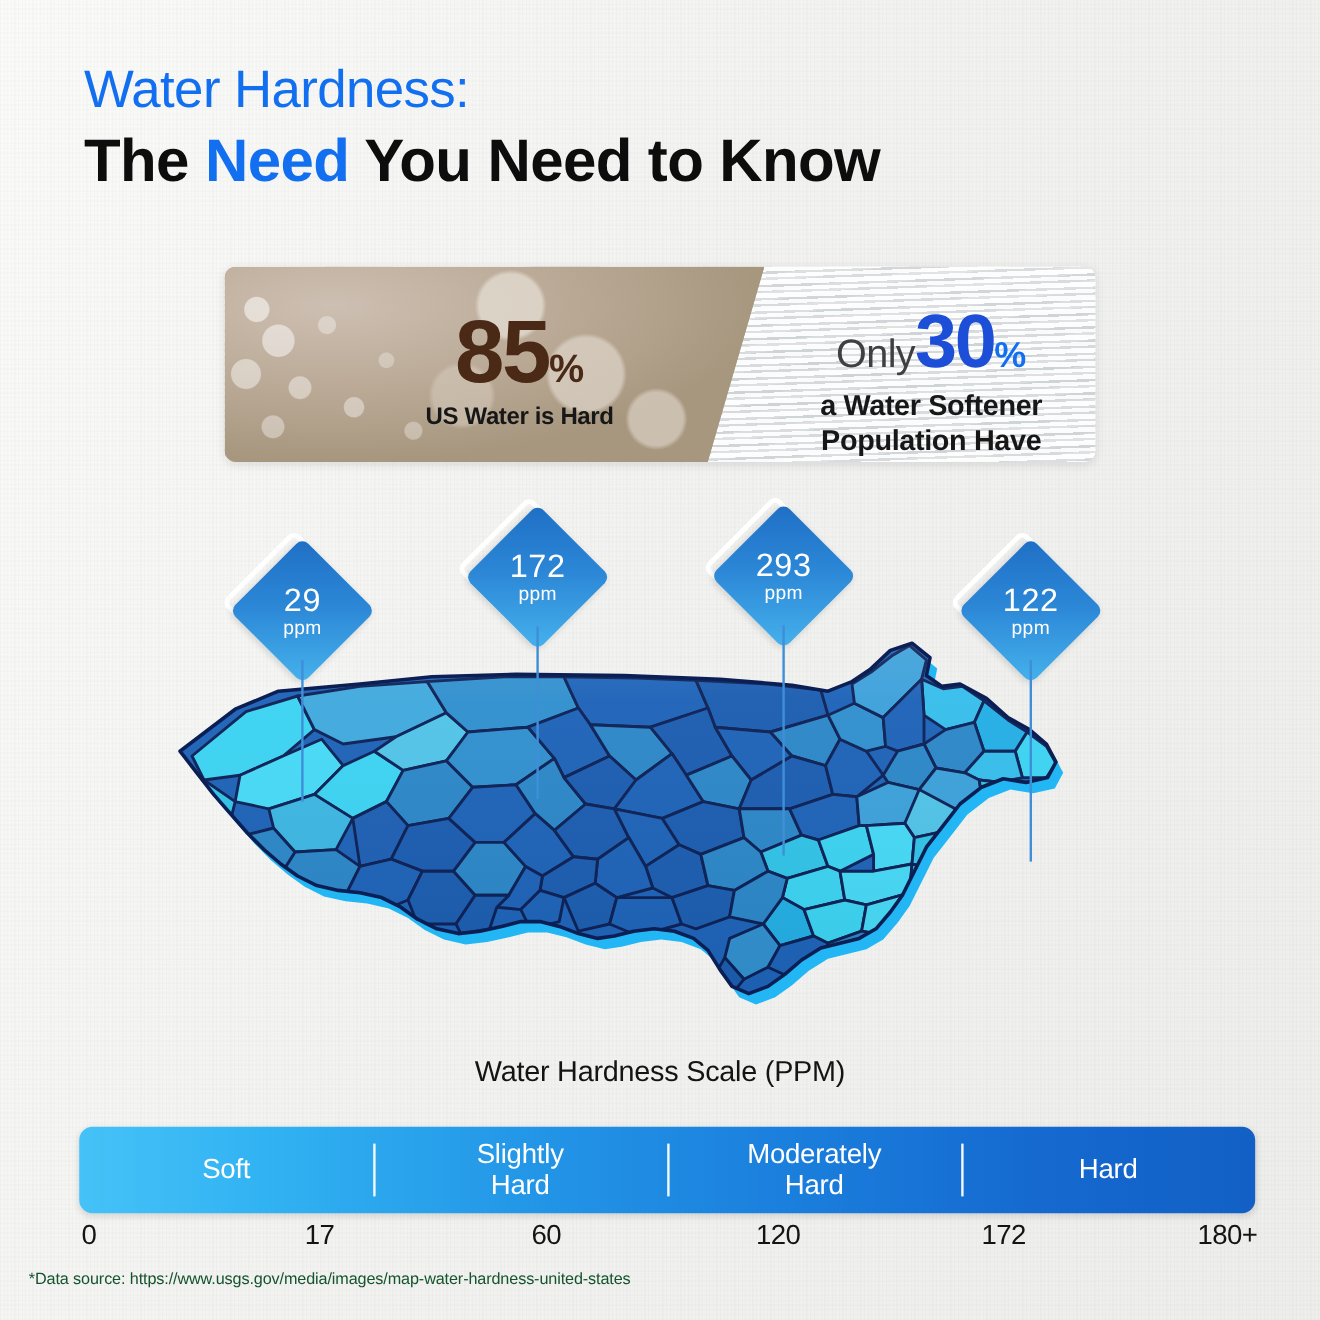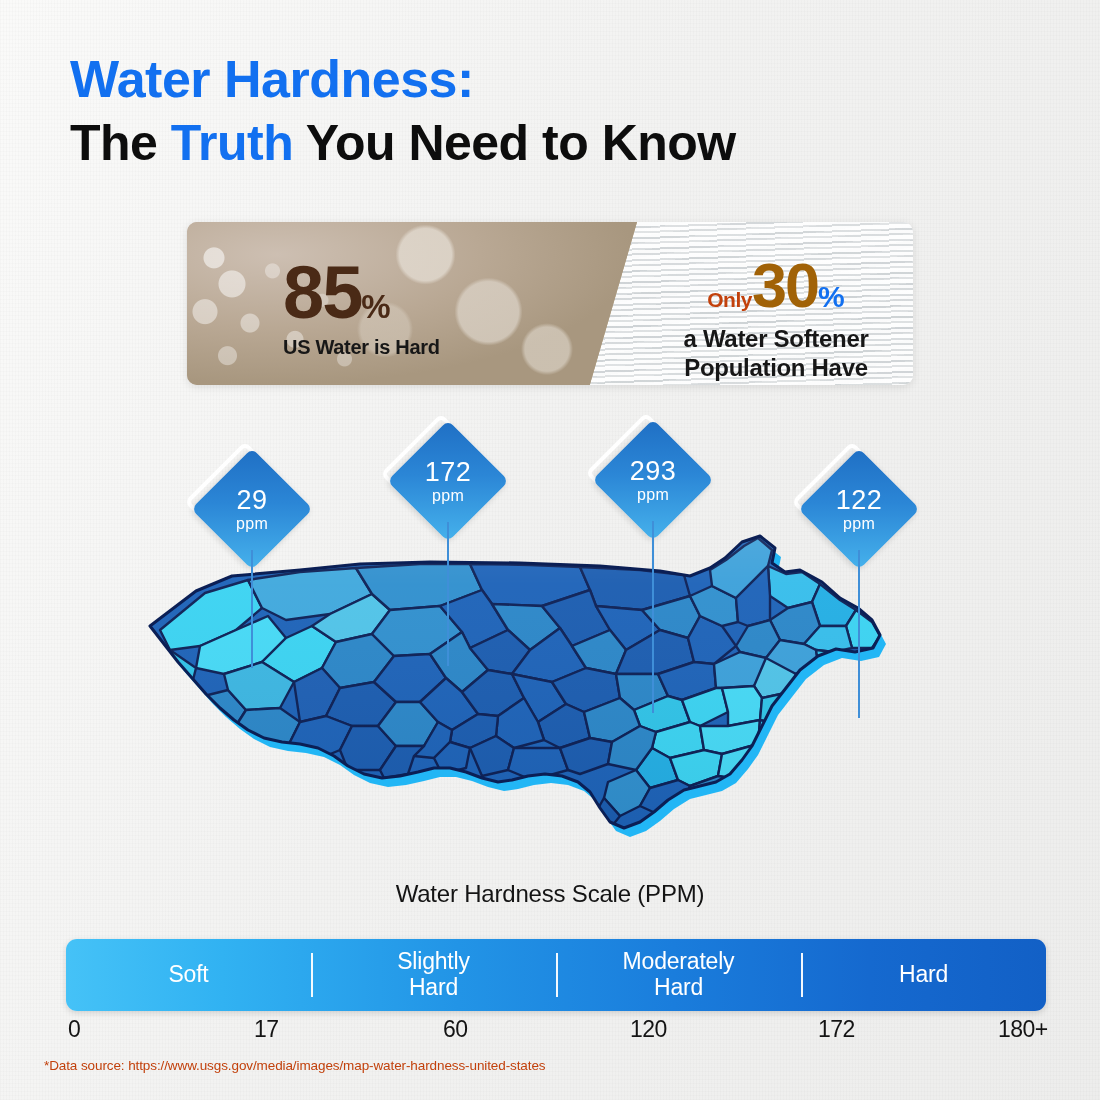--- a/index.html
+++ b/index.html
@@ -22,21 +22,21 @@
       repeating-linear-gradient(0deg,
         rgba(0,0,0,0.010) 0px, rgba(0,0,0,0.010) 1px,
         rgba(255,255,255,0.0) 1px, rgba(255,255,255,0.0) 4px),
       linear-gradient(115deg,#fafaf9 0%,#f2f2f1 45%,#ededec 100%);
     pointer-events:none;
   }
 
   
   .title-block{ position:absolute; left:70px; top:52px; }
   .title-line1{
-    font-size:52px; font-weight:bold; color:#1270f0;
+    font-size:44px; font-weight:normal; color:#1270f0;
     letter-spacing:-0.5px; line-height:1.05;
   }
   .title-line2{
     font-size:50px; font-weight:bold; color:#0d0d0d;
     letter-spacing:-0.5px; line-height:1.15; margin-top:8px;
   }
   .title-line2 .hl{ color:#1270f0; }
 
   
   .stat-banner{
@@ -72,37 +72,37 @@
       radial-gradient(circle at 35% 84%, rgba(255,255,255,0.33) 0 7px, rgba(0,0,0,0) 8px),
       radial-gradient(circle at 9% 82%, rgba(255,255,255,0.38) 0 9px, rgba(0,0,0,0) 10px),
       radial-gradient(circle at 53% 20%, rgba(229,222,212,0.75) 0 26px, rgba(0,0,0,0) 30px),
       radial-gradient(circle at 67% 55%, rgba(222,214,203,0.7) 0 30px, rgba(0,0,0,0) 34px),
       radial-gradient(circle at 80% 78%, rgba(226,219,208,0.6) 0 22px, rgba(0,0,0,0) 26px),
       radial-gradient(circle at 44% 66%, rgba(214,204,190,0.55) 0 24px, rgba(0,0,0,0) 28px),
       radial-gradient(ellipse at 20% 20%, #cdbfb2 0%, #b9a894 40%, #a8977f 70%),
       linear-gradient(105deg,#c3b4a6 0%, #b5a58f 30%, #9e8e74 60%, #a79571 85%, #b9a77f 100%);
   }
   .stat-left{
-    position:absolute; left:96px; top:36px; width:300px; text-align:left;
+    position:absolute; left:96px; top:36px; width:300px; text-align:center;
   }
   .big-85{
     font-size:74px; font-weight:bold; color:#4a2a16;
     line-height:0.95; letter-spacing:-2px;
   }
   .big-85 .pct{ font-size:33px; font-weight:bold; letter-spacing:0; }
   .stat-left-sub{
     font-size:20px; font-weight:bold; color:#171717;
     margin-top:8px; letter-spacing:-0.3px;
   }
   .stat-right{
     position:absolute; left:460px; top:32px; width:258px; text-align:center;
   }
   .only30{ line-height:1; white-space:nowrap; }
-  .only30 .only{ font-size:21px; font-weight:bold; color:#c2410c; letter-spacing:-0.5px; }
-  .only30 .num{ font-size:63px; font-weight:bold; color:#a16207; letter-spacing:-2px; }
+  .only30 .only{ font-size:33px; font-weight:normal; color:#404040; letter-spacing:-0.5px; }
+  .only30 .num{ font-size:63px; font-weight:bold; color:#1d4ed8; letter-spacing:-2px; }
   .only30 .pct{ font-size:30px; font-weight:bold; color:#1270f0; }
   .stat-right-sub{
     font-size:24px; font-weight:bold; color:#171717;
     margin-top:7px; line-height:1.22; letter-spacing:-0.3px;
   }
 
   
   .map-area{ position:absolute; left:0; top:430px; width:1100px; height:440px; }
   .map-svg{ position:absolute; left:0; top:0; }
 
@@ -165,32 +165,32 @@
   }
   .scale-ticks{
     position:absolute; left:0; top:1016px; width:1100px; height:32px;
   }
   .tick{
     position:absolute; font-size:23px; color:#141414;
     font-weight:normal; letter-spacing:-0.5px;
   }
 
   .footnote{
-    position:absolute; left:44px; top:1058px;
-    font-size:13.5px; color:#c2410c; letter-spacing:-0.1px;
+    position:absolute; left:24px; top:1058px;
+    font-size:13.5px; color:#14532d; letter-spacing:-0.1px;
   }
 </style>
 </head>
 <body>
 
 <div class="paper-texture"></div>
 
 <div class="title-block">
   <div class="title-line1">Water Hardness:</div>
-  <div class="title-line2"><span>The </span><span class="hl">Truth</span><span> You Need to Know</span></div>
+  <div class="title-line2"><span>The </span><span class="hl">Need</span><span> You Need to Know</span></div>
 </div>
 
 <div class="stat-banner">
   <div class="banner-water"></div>
   <div class="banner-scale"></div>
 
   <div class="stat-left">
     <div class="big-85"><span>85</span><span class="pct">%</span></div>
     <div class="stat-left-sub">US Water is Hard</div>
   </div>

